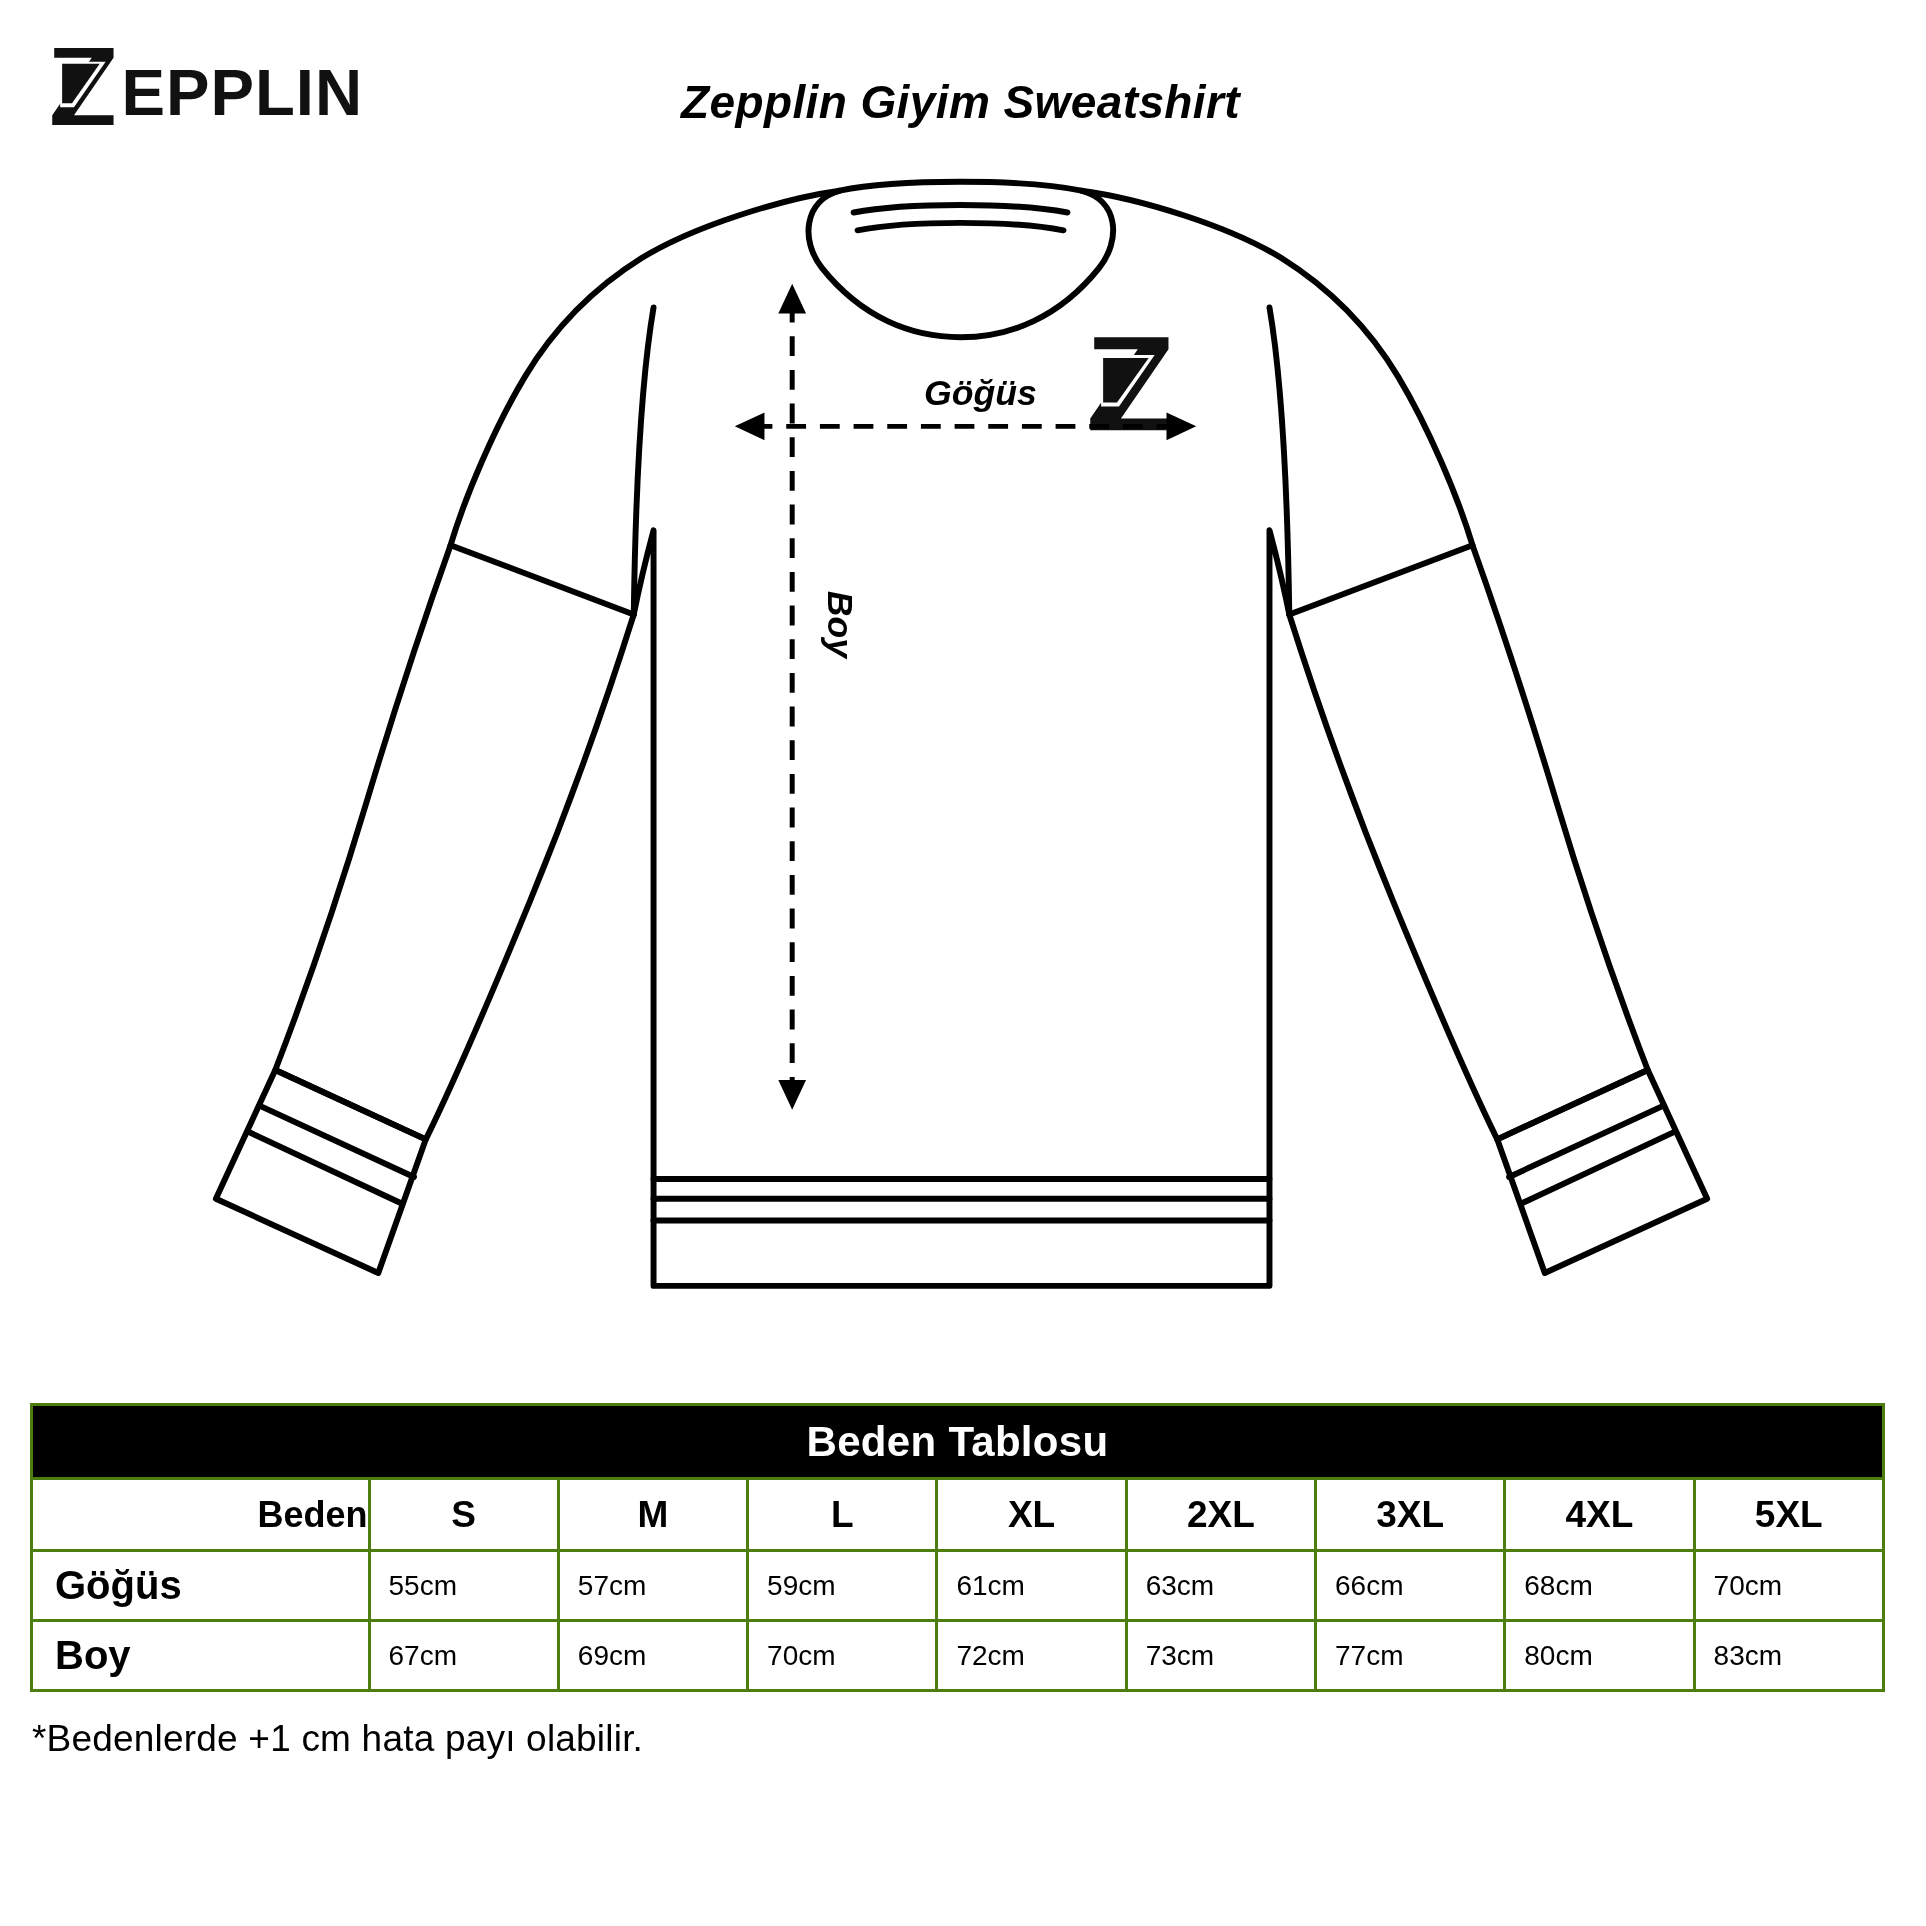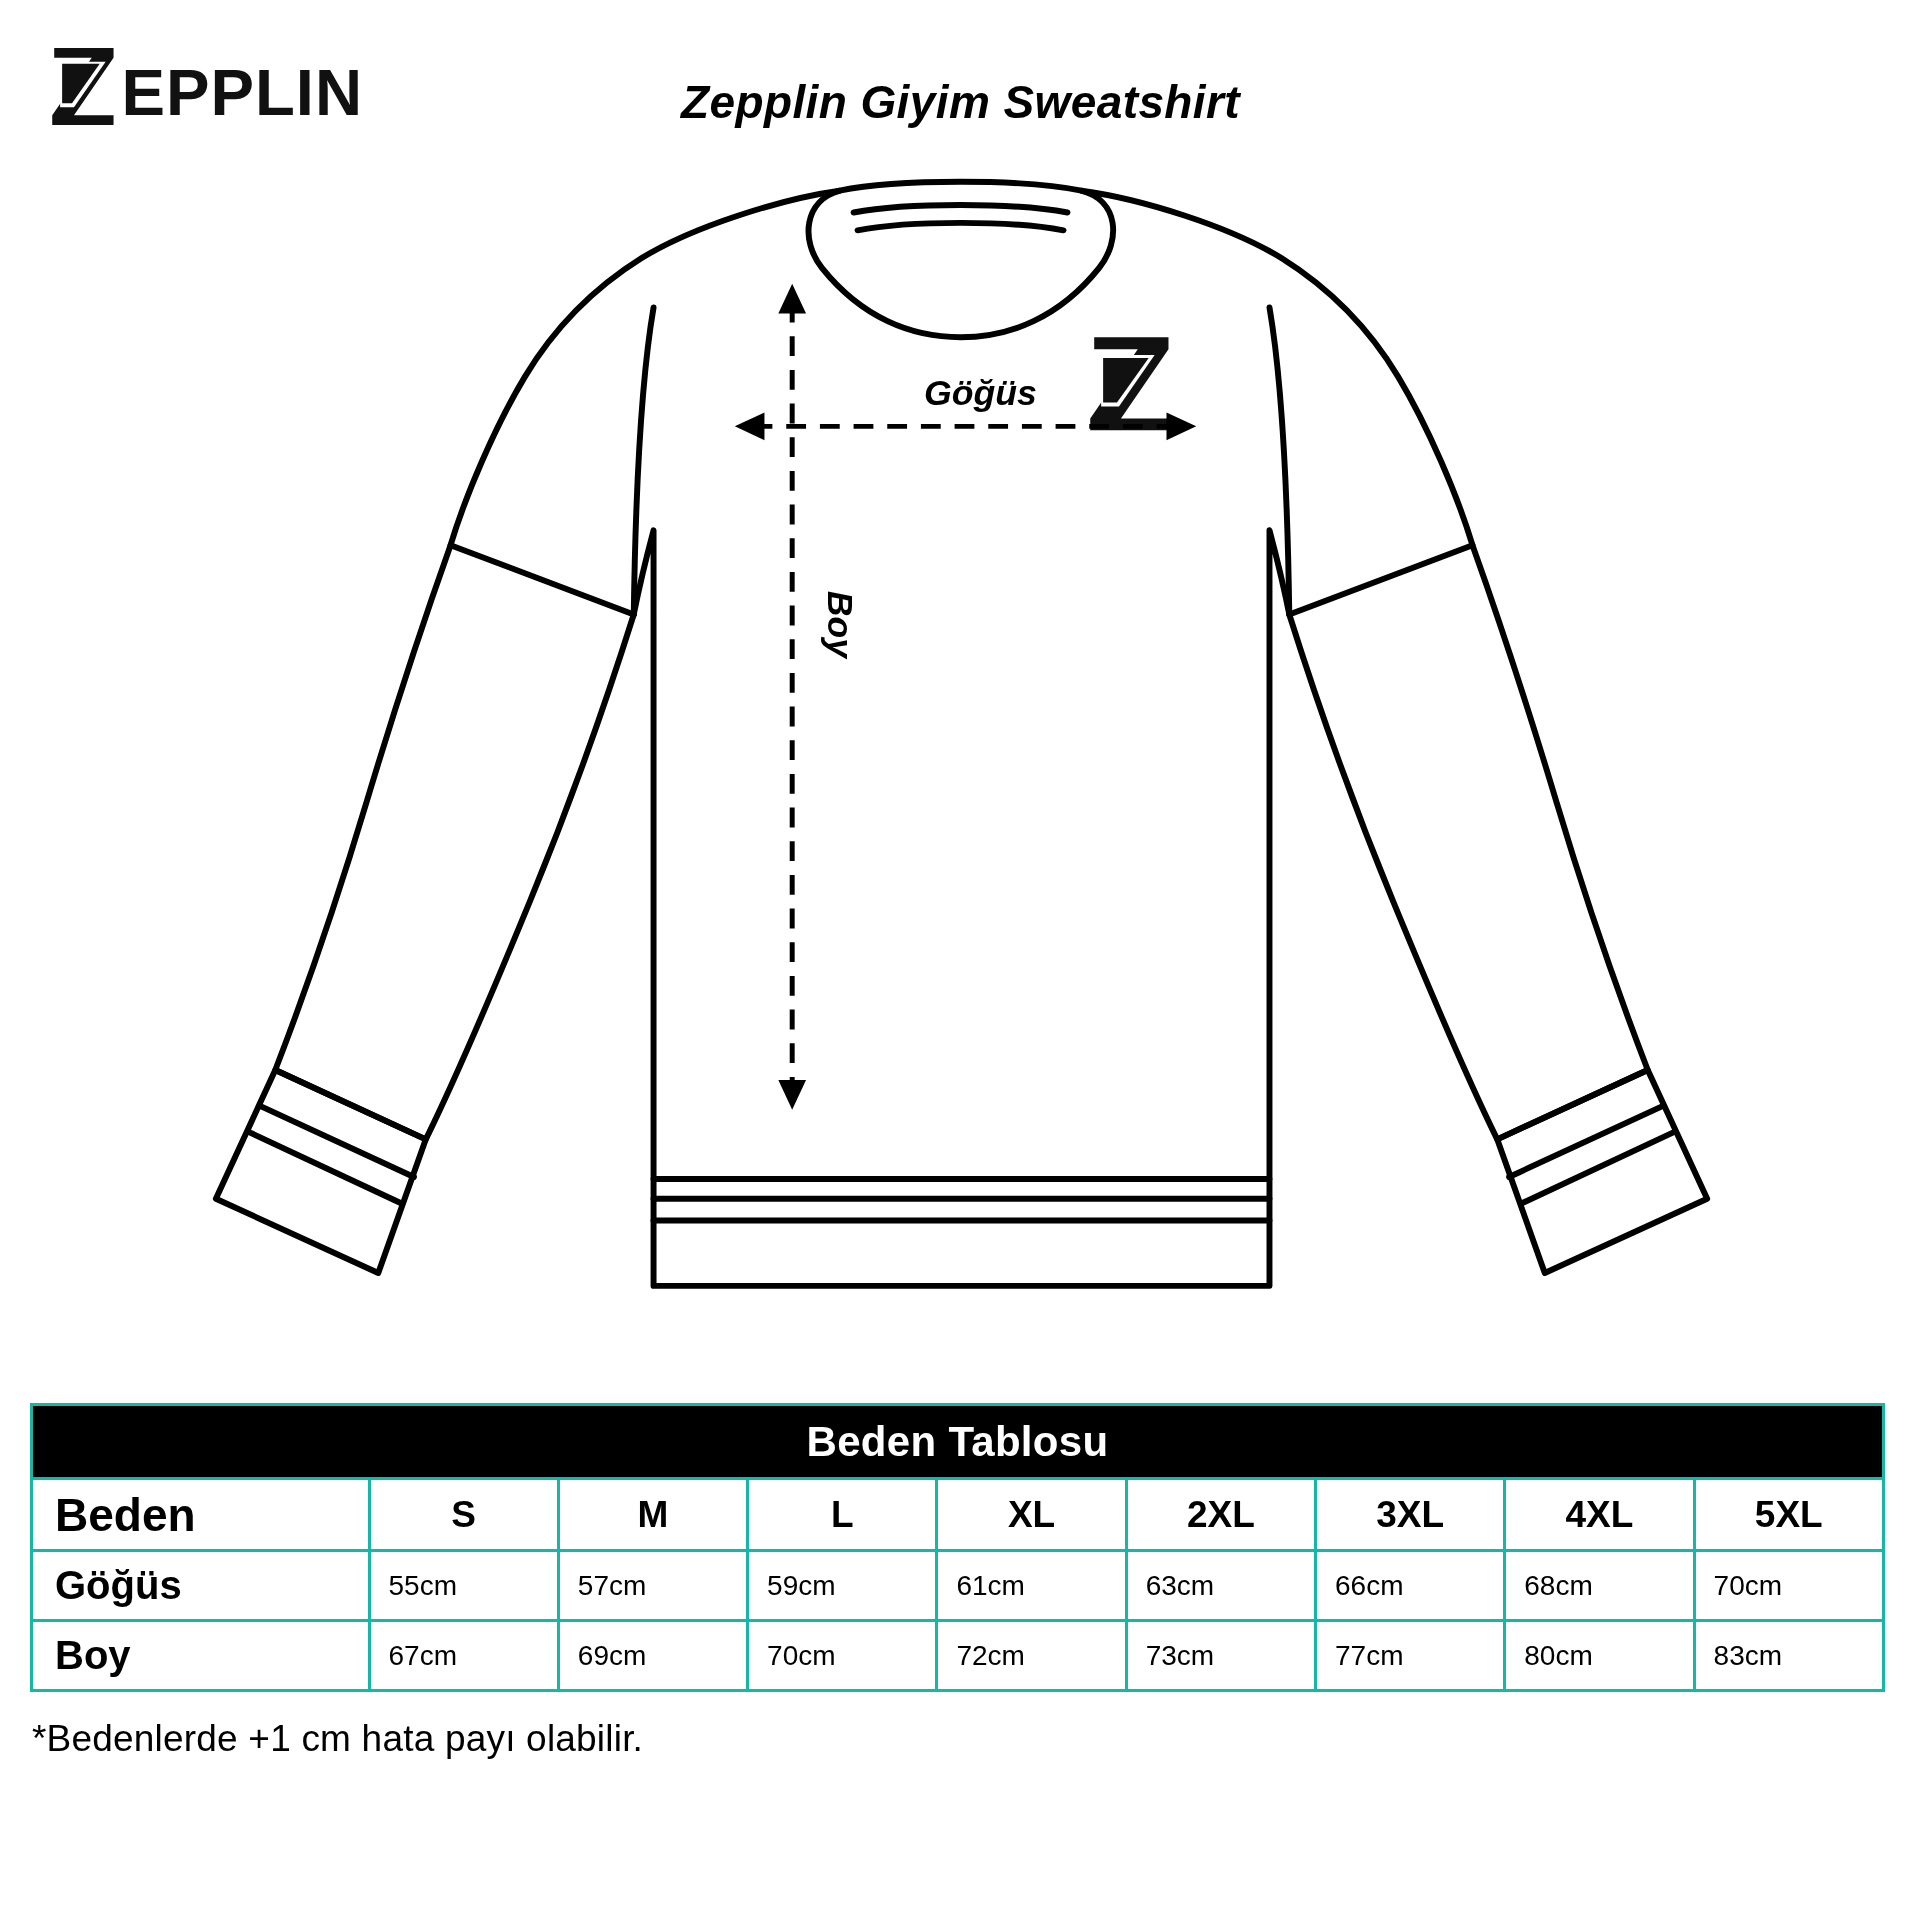--- a/index.html
+++ b/index.html
@@ -60,42 +60,42 @@
   
   .size-table {
     position: absolute;
     left: 30px;
     top: 1403px;
     width: 1855px;
     border-collapse: collapse;
     table-layout: fixed;
   }
   .size-table td, .size-table th {
-    border: 3px solid #14b8a6;
+    border: 3px solid #4d7c0f;
     padding: 0;
   }
   .table-title {
     background: #000;
     color: #fff;
     text-align: center;
     font-size: 42px;
     font-weight: 700;
     height: 71px;
     letter-spacing: 0.3px;
   }
   .hdr-row td {
     height: 69px;
     font-size: 37px;
     font-weight: 700;
     text-align: center;
   }
   .hdr-row td.rowlabel {
-    text-align: left;
+    text-align: right;
     padding-left: 22px;
-    font-size: 46px;
+    font-size: 36px;
   }
   .data-row td {
     height: 67px;
     font-size: 28px;
     text-align: left;
     padding-left: 18px;
   }
   .data-row td.rowlabel {
     font-size: 40px;
     font-weight: 700;

